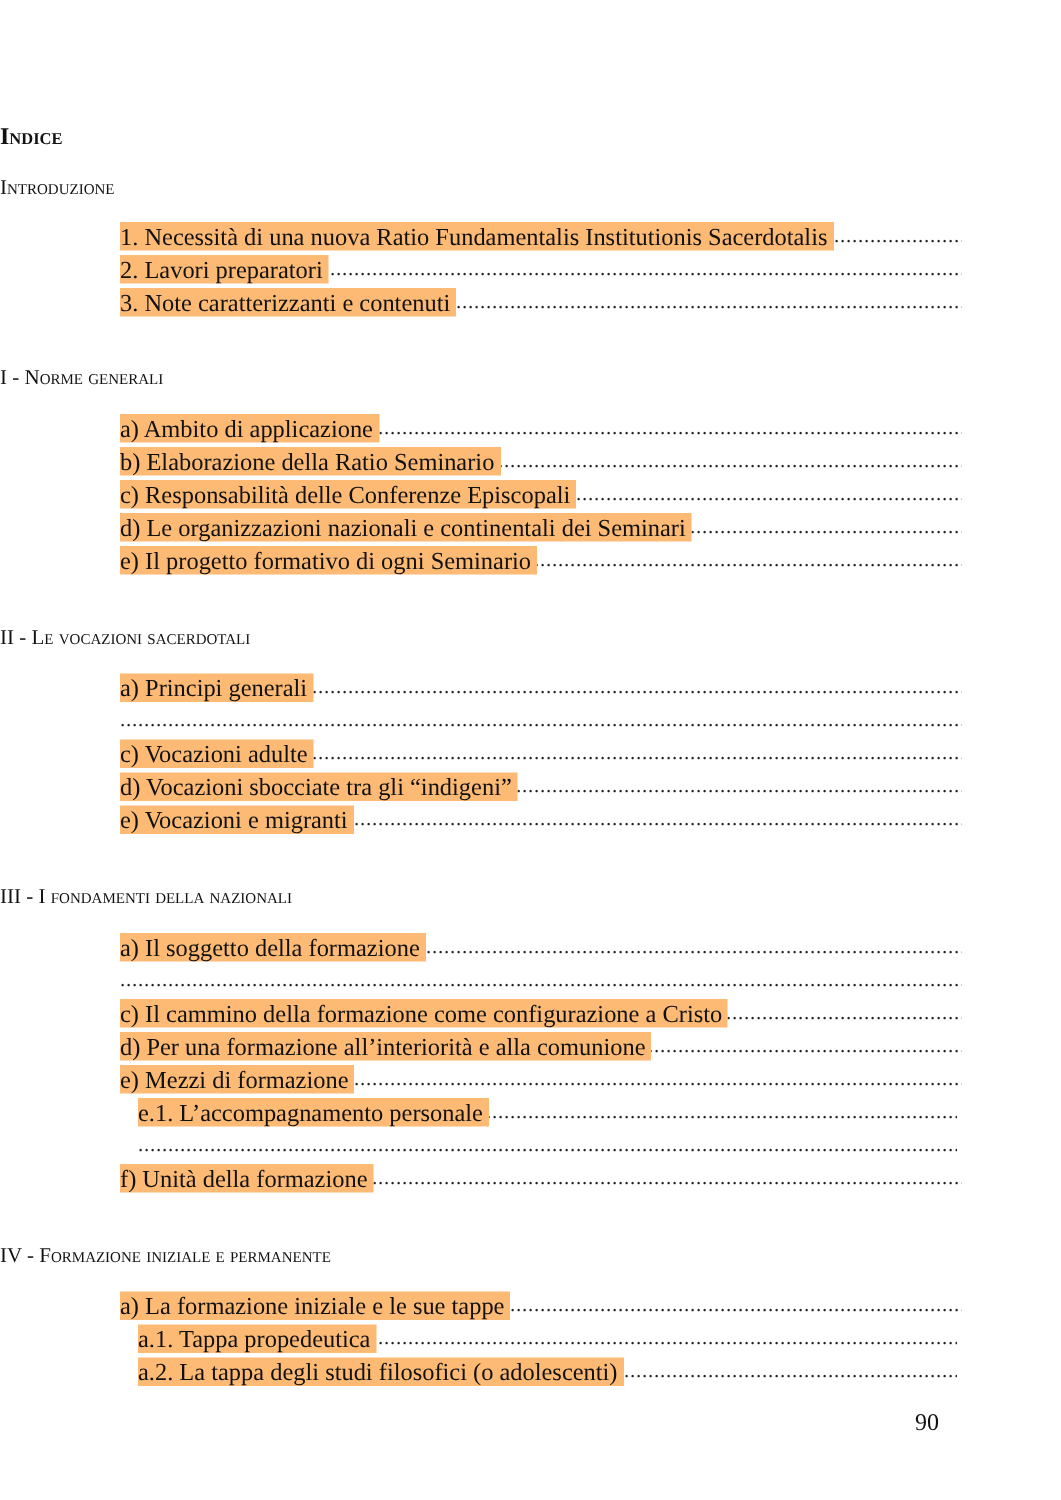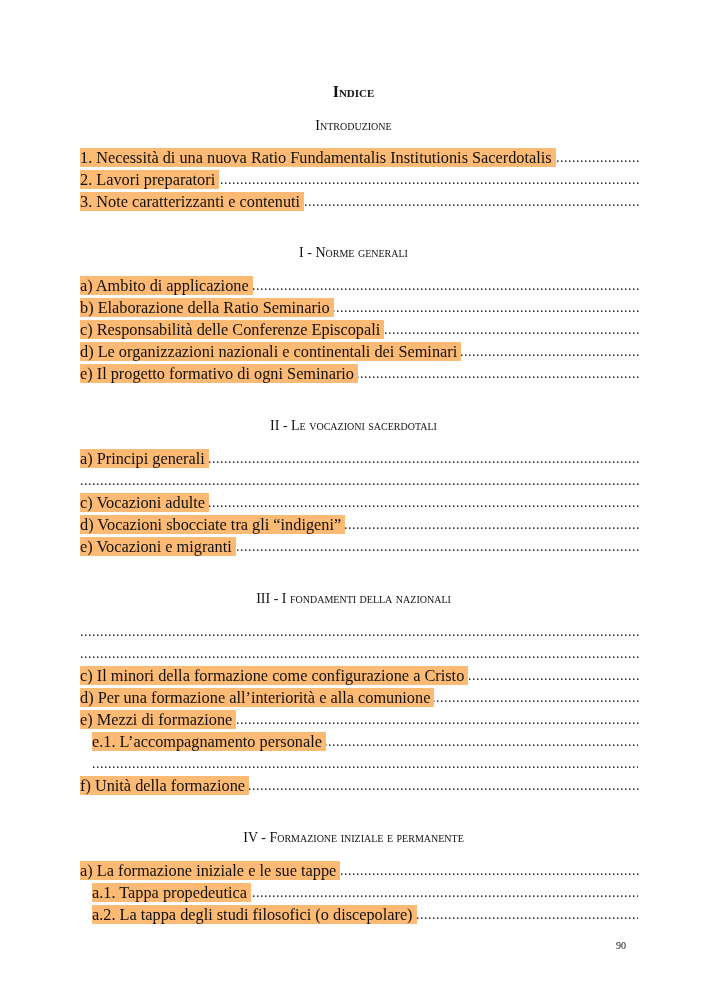--- a/index.html
+++ b/index.html
@@ -1,29 +1,29 @@
 <!DOCTYPE html>
 <html><head>
 <meta charset="utf-8">
 <style>
   html, body { margin: 0; padding: 0; background: #ffffff; }
   body { width: 707px; height: 1000px; position: relative; overflow: hidden;
          font-family: "Liberation Serif", "DejaVu Serif", serif; color: #111; }
   .page { position: absolute; left: 0; top: 0; width: 707px; height: 1000px; }
-  .title { position: absolute; left: 0; width: 707px; text-align: center;
+  .title { position: absolute; left: 0; width: 707px; text-align: left;
            font-variant: small-caps; }
   .main-title { top: 83px; font-size: 16px; font-weight: bold; }
   .section-title { font-size: 14px; }
   .entry { position: absolute; left: 80px; width: 561px; height: 22px;
            font-size: 16.3px; line-height: 22px; white-space: nowrap; overflow: hidden; }
   .entry.sub { left: 92px; width: 546px; }
   .entry .txt { position: relative; background: #fdba74; padding-right: 4px; z-index: 1; }
   .entry .dots { position: absolute; left: 0; right: 0; top: 0; text-align: right;
                  letter-spacing: 0.5px; font-size: 14px; color: #222; overflow: hidden; }
-  .page-number { position: absolute; right: 81px; top: 940px; font-size: 10px; }
+  .page-number { position: absolute; right: 81px; top: 940px; font-size: 16px; }
 </style>
 </head>
 <body>
 
 <div class="page">
 
   <div class="title main-title">Indice</div>
 
   <div class="title section-title" style="top:118px;">Introduzione</div>
   <div class="entry" style="top:147px;"><span class="dots">............................................................................................................................................................................</span><span class="txt">1. Necessità di una nuova Ratio Fundamentalis Institutionis Sacerdotalis</span></div>
@@ -38,28 +38,28 @@
   <div class="entry" style="top:363px;"><span class="dots">............................................................................................................................................................................</span><span class="txt">e) Il progetto formativo di ogni Seminario</span></div>
 
   <div class="title section-title" style="top:418px;">II - Le vocazioni sacerdotali</div>
   <div class="entry" style="top:448px;"><span class="dots">............................................................................................................................................................................</span><span class="txt">a)    Principi generali</span></div>
   <div class="entry" style="top:470px;"><span class="dots">............................................................................................................................................................................</span></div>
   <div class="entry" style="top:492px;"><span class="dots">............................................................................................................................................................................</span><span class="txt">c) Vocazioni adulte</span></div>
   <div class="entry" style="top:514px;"><span class="dots">............................................................................................................................................................................</span><span class="txt">d) Vocazioni sbocciate tra gli “indigeni”</span></div>
   <div class="entry" style="top:536px;"><span class="dots">............................................................................................................................................................................</span><span class="txt">e) Vocazioni e migranti</span></div>
 
   <div class="title section-title" style="top:591px;">III - I fondamenti della nazionali</div>
-  <div class="entry" style="top:621px;"><span class="dots">............................................................................................................................................................................</span></div>
+  <div class="entry" style="top:621px;"><span class="dots">............................................................................................................................................................................</span><span class="txt">a) Il soggetto della formazione</span></div>
   <div class="entry" style="top:643px;"><span class="dots">............................................................................................................................................................................</span></div>
-  <div class="entry" style="top:665px;"><span class="dots">............................................................................................................................................................................</span><span class="txt">c) Il minori della formazione come configurazione a Cristo</span></div>
+  <div class="entry" style="top:665px;"><span class="dots">............................................................................................................................................................................</span><span class="txt">c) Il cammino della formazione come configurazione a Cristo</span></div>
   <div class="entry" style="top:687px;"><span class="dots">............................................................................................................................................................................</span><span class="txt">d) Per una formazione all’interiorità e alla comunione</span></div>
   <div class="entry" style="top:709px;"><span class="dots">............................................................................................................................................................................</span><span class="txt">e) Mezzi di formazione</span></div>
   <div class="entry sub" style="top:731px;"><span class="dots">............................................................................................................................................................................</span><span class="txt">e.1. L’accompagnamento personale</span></div>
   <div class="entry sub" style="top:753px;"><span class="dots">............................................................................................................................................................................</span></div>
   <div class="entry" style="top:775px;"><span class="dots">............................................................................................................................................................................</span><span class="txt">f) Unità della formazione</span></div>
 
   <div class="title section-title" style="top:830px;">IV - Formazione iniziale e permanente</div>
   <div class="entry" style="top:860px;"><span class="dots">............................................................................................................................................................................</span><span class="txt">a)    La formazione iniziale e le sue tappe</span></div>
   <div class="entry sub" style="top:882px;"><span class="dots">............................................................................................................................................................................</span><span class="txt">a.1. Tappa propedeutica</span></div>
-  <div class="entry sub" style="top:904px;"><span class="dots">............................................................................................................................................................................</span><span class="txt">a.2. La tappa degli studi filosofici (o discepolare)</span></div>
+  <div class="entry sub" style="top:904px;"><span class="dots">............................................................................................................................................................................</span><span class="txt">a.2. La tappa degli studi filosofici (o adolescenti)</span></div>
 
   <div class="page-number">90</div>
 </div>
 
 </body></html>

